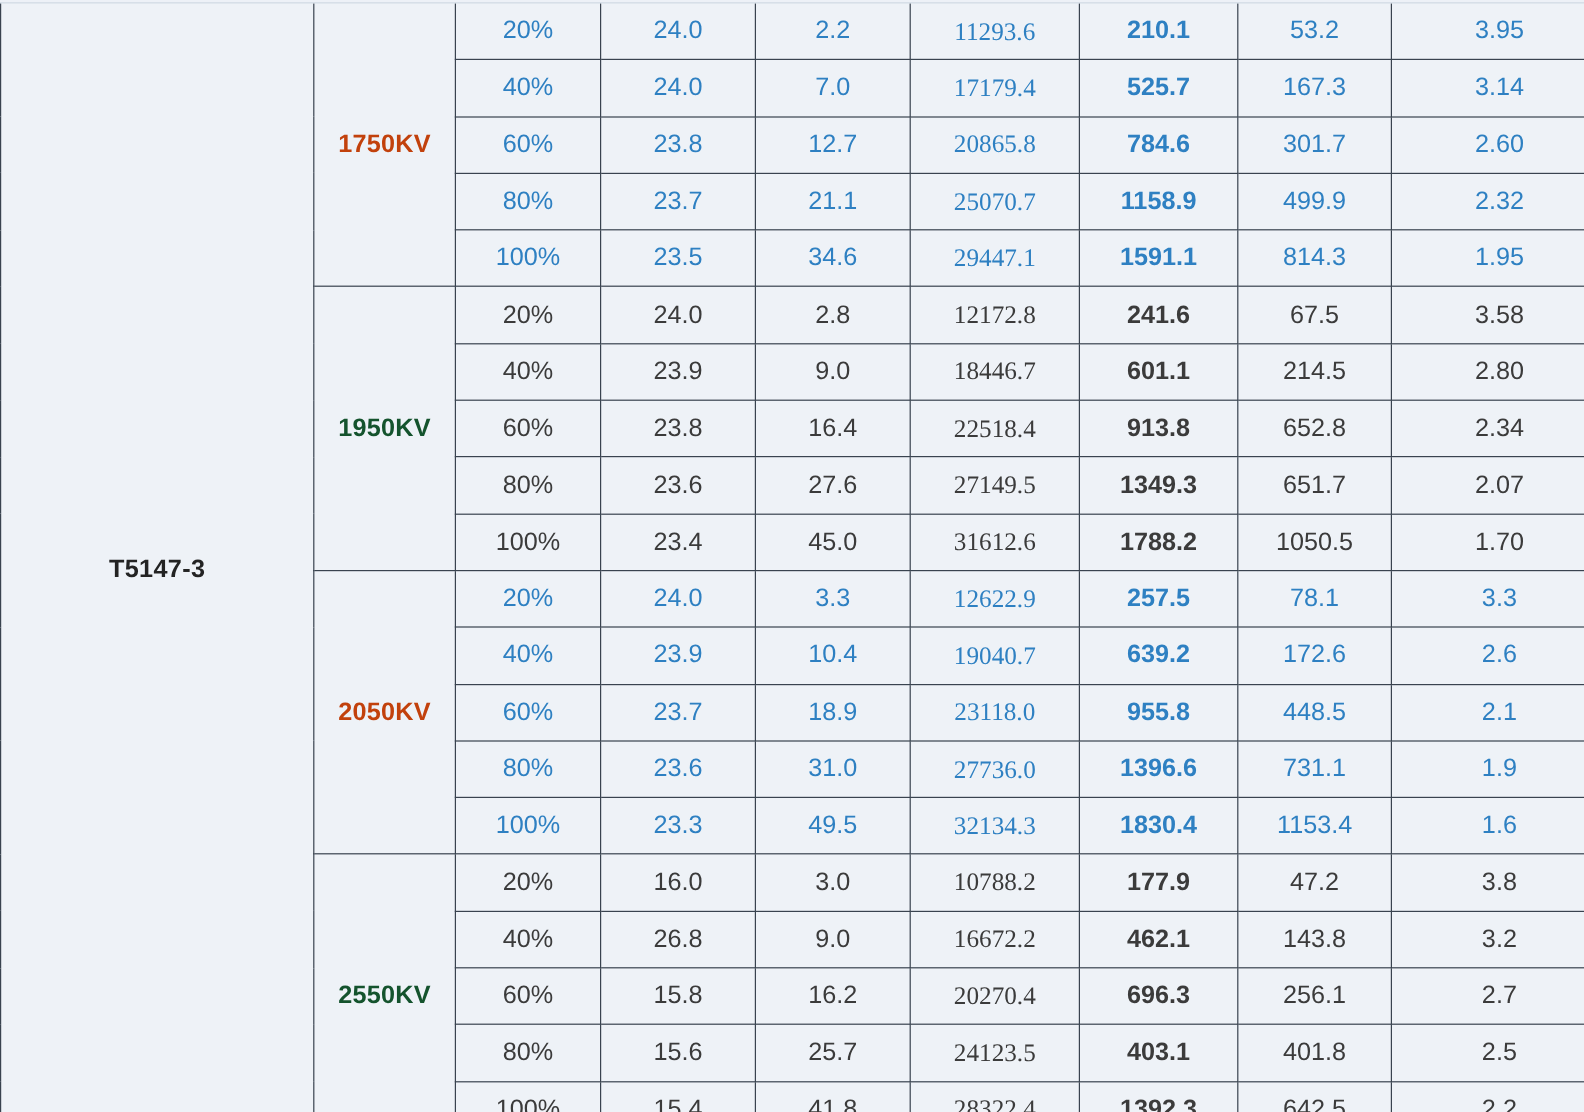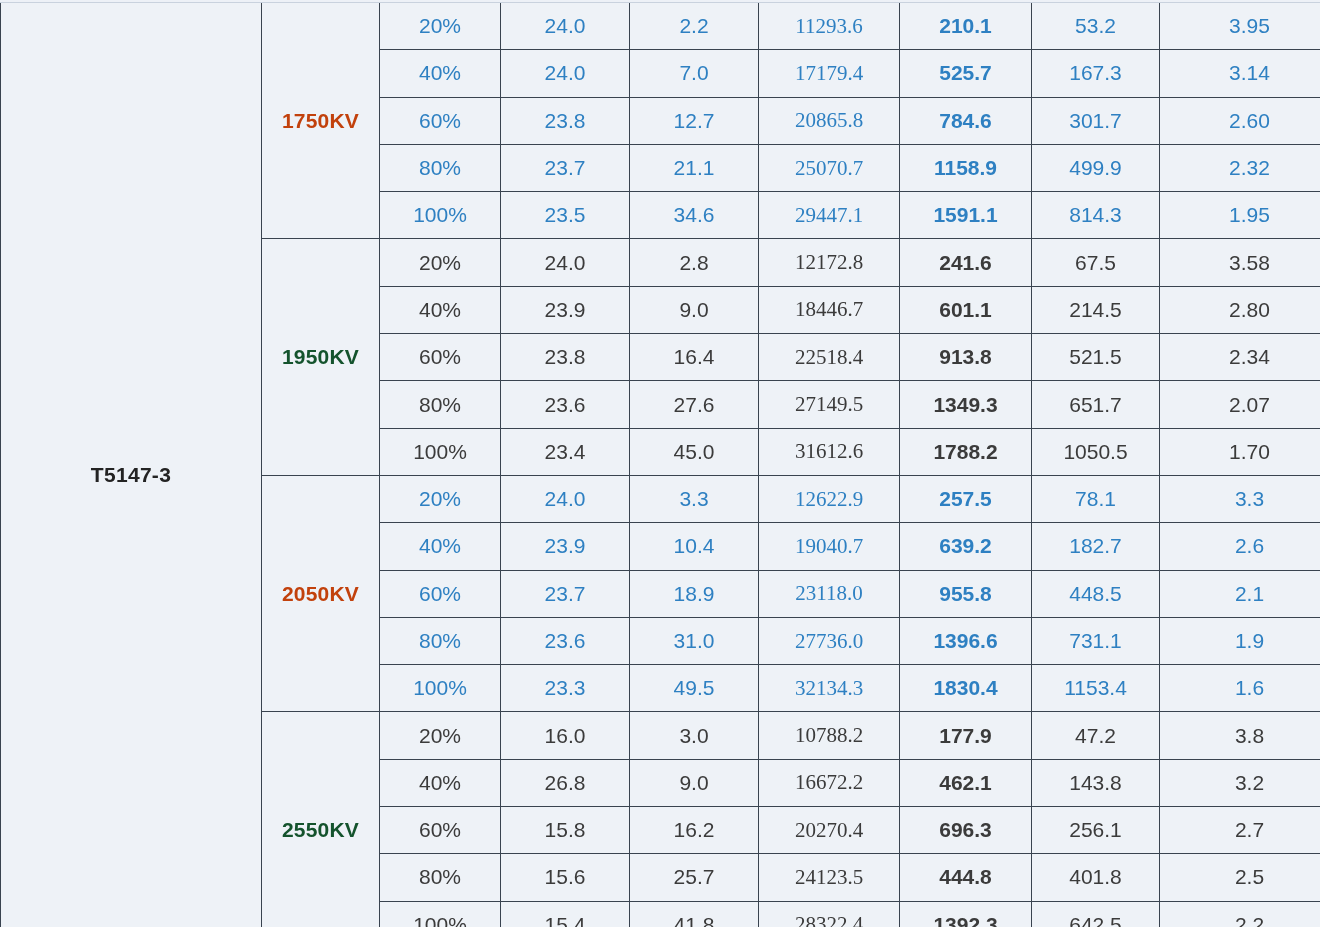--- a/index.html
+++ b/index.html
@@ -144,21 +144,21 @@
           <td class="c4 dark">601.1</td>
           <td class="c5 dark">214.5</td>
           <td class="c6 dark">2.80</td>
         </tr>
         <tr>
           <td class="pct dark">60%</td>
           <td class="c1 dark">23.8</td>
           <td class="c2 dark">16.4</td>
           <td class="c3 dark">22518.4</td>
           <td class="c4 dark">913.8</td>
-          <td class="c5 dark">521.5</td>
+          <td class="c5 dark">652.8</td>
           <td class="c6 dark">2.34</td>
         </tr>
         <tr>
           <td class="pct dark">80%</td>
           <td class="c1 dark">23.6</td>
           <td class="c2 dark">27.6</td>
           <td class="c3 dark">27149.5</td>
           <td class="c4 dark">1349.3</td>
           <td class="c5 dark">651.7</td>
           <td class="c6 dark">2.07</td>
@@ -181,21 +181,21 @@
           <td class="c4 blue">257.5</td>
           <td class="c5 blue">78.1</td>
           <td class="c6 blue">3.3</td>
         </tr>
         <tr>
           <td class="pct blue">40%</td>
           <td class="c1 blue">23.9</td>
           <td class="c2 blue">10.4</td>
           <td class="c3 blue">19040.7</td>
           <td class="c4 blue">639.2</td>
-          <td class="c5 blue">182.7</td>
+          <td class="c5 blue">172.6</td>
           <td class="c6 blue">2.6</td>
         </tr>
         <tr>
           <td class="pct blue">60%</td>
           <td class="c1 blue">23.7</td>
           <td class="c2 blue">18.9</td>
           <td class="c3 blue">23118.0</td>
           <td class="c4 blue">955.8</td>
           <td class="c5 blue">448.5</td>
           <td class="c6 blue">2.1</td>
@@ -244,21 +244,21 @@
           <td class="c3 dark">20270.4</td>
           <td class="c4 dark">696.3</td>
           <td class="c5 dark">256.1</td>
           <td class="c6 dark">2.7</td>
         </tr>
         <tr>
           <td class="pct dark">80%</td>
           <td class="c1 dark">15.6</td>
           <td class="c2 dark">25.7</td>
           <td class="c3 dark">24123.5</td>
-          <td class="c4 dark">444.8</td>
+          <td class="c4 dark">403.1</td>
           <td class="c5 dark">401.8</td>
           <td class="c6 dark">2.5</td>
         </tr>
         <tr class="lastrow">
           <td class="pct dark">100%</td>
           <td class="c1 dark">15.4</td>
           <td class="c2 dark">41.8</td>
           <td class="c3 dark">28322.4</td>
           <td class="c4 dark">1392.3</td>
           <td class="c5 dark">642.5</td>

